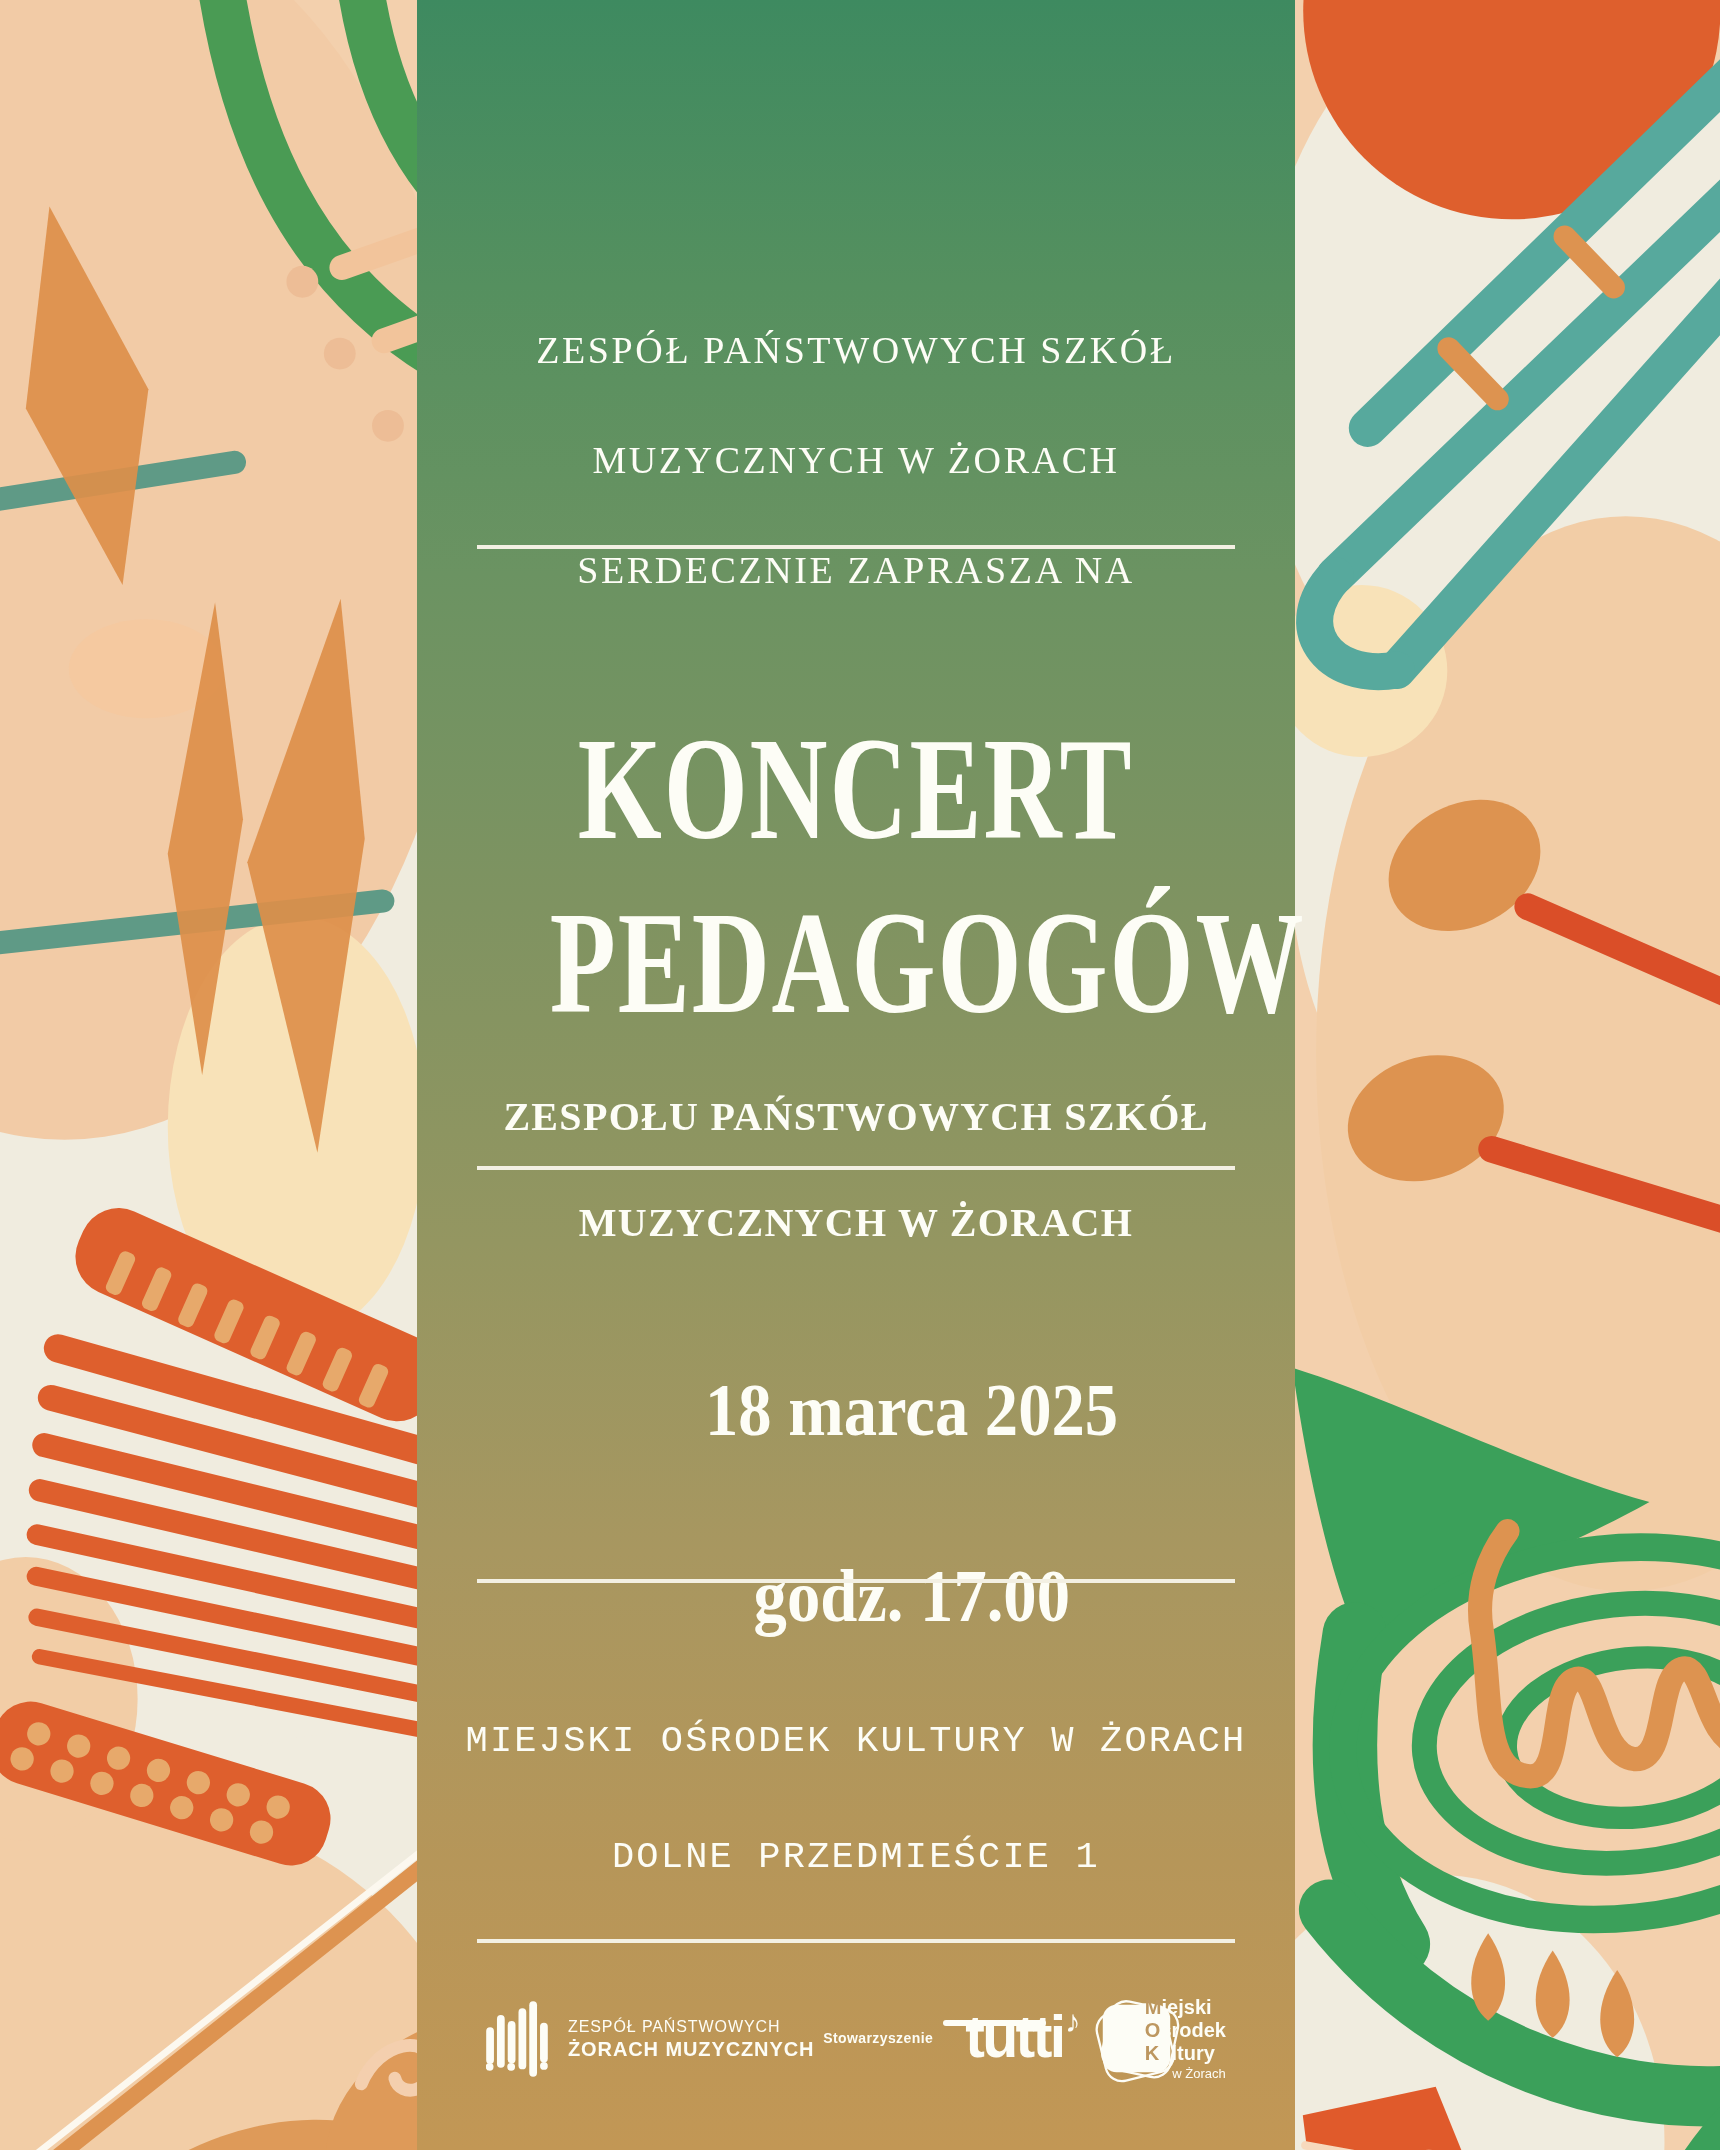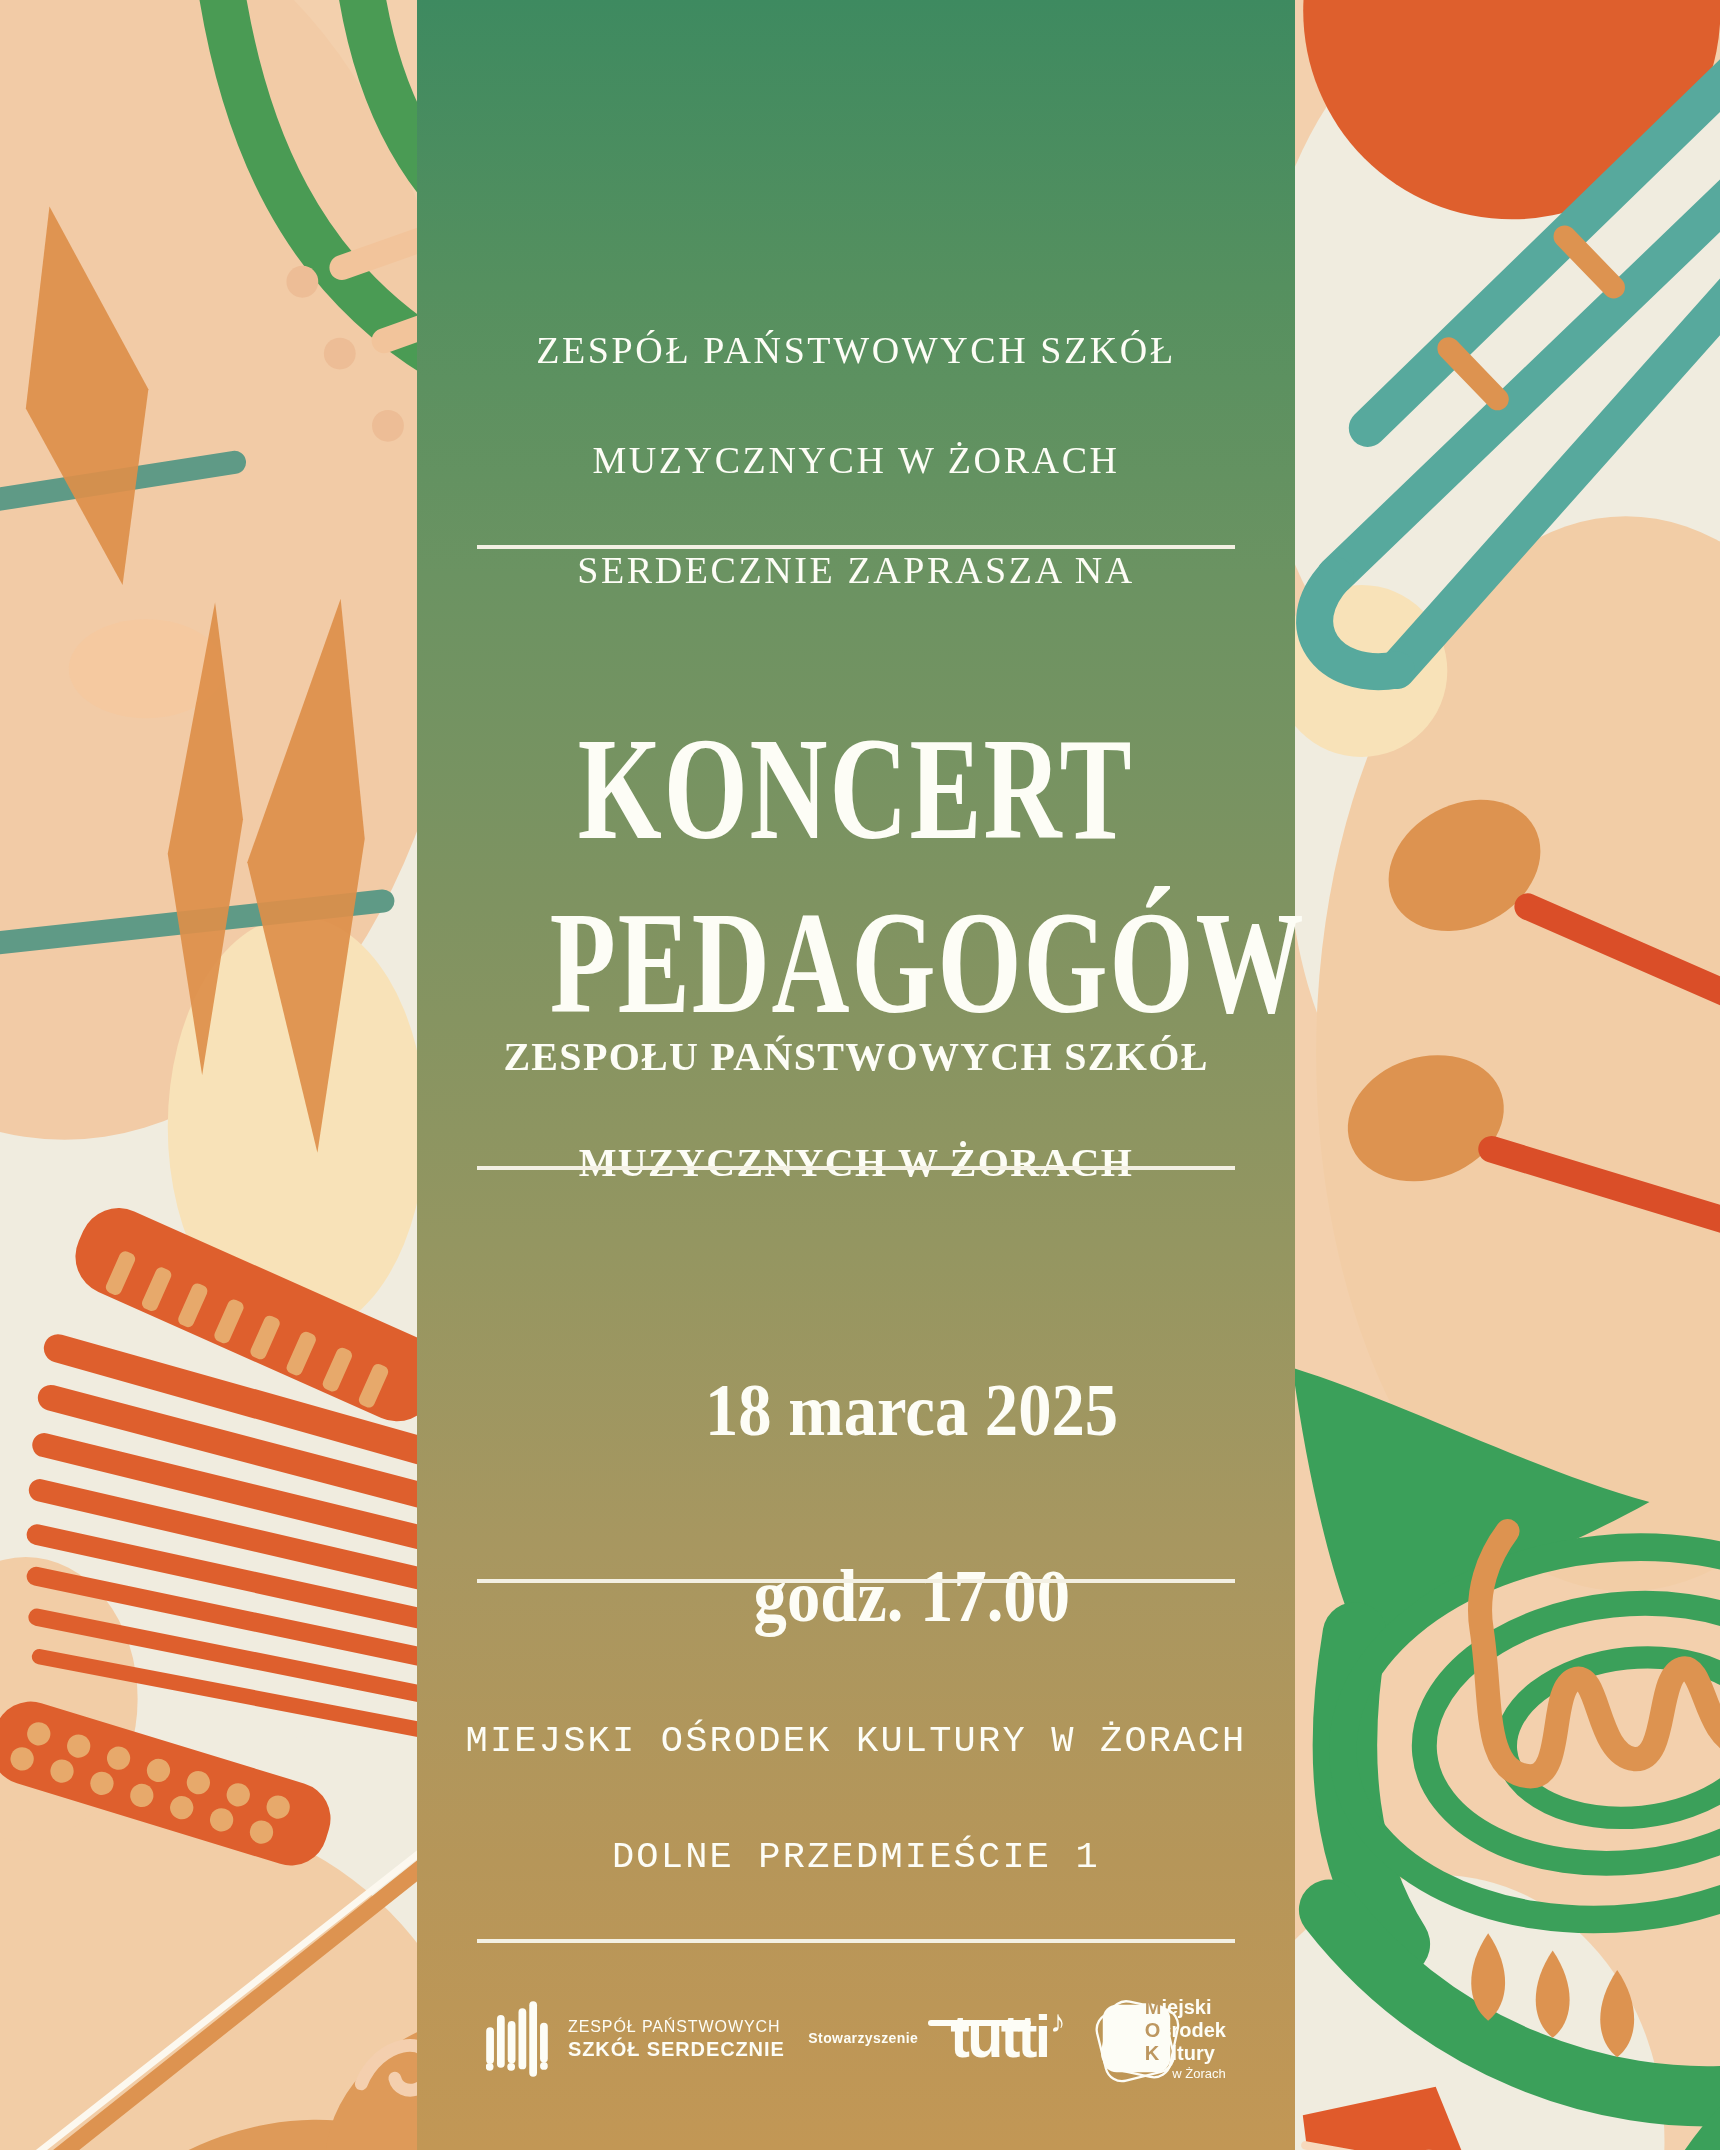--- a/index.html
+++ b/index.html
@@ -19,21 +19,21 @@
       #949661 52%, #a89760 65%, #b69659 78%, #c29755 90%, #c99a57 100%);
   }
   .band * { color:#fdfdf6; }
 
   .txt { position:absolute; left:0; width:100%; text-align:center; white-space:pre; }
 
   .invitation { top:323px; font-size:38px; line-height:55px; letter-spacing:2.6px; }
   .title { top:695px; font-weight:700; }
   .title .line { display:block; font-size:146px; line-height:160px; letter-spacing:2.6px; }
   .title .squeeze { display:inline-block; transform:scaleX(.74); transform-origin:50% 50%; }
-  .subtitle { top:1030px; font-size:40px; font-weight:700; line-height:53px; letter-spacing:1.3px; }
+  .subtitle { top:1090px; font-size:40px; font-weight:700; line-height:53px; letter-spacing:1.3px; }
   .datetime { top:1271px; font-size:74px; font-weight:700; line-height:93px; }
   .datetime .squeeze { display:inline-block; transform:scaleX(.9); transform-origin:50% 50%; }
   .venue { top:1712px; font-size:37px; line-height:58px; letter-spacing:2.2px;font-family:Liberation Mono, monospace; }
 
   .divider {
     position:absolute; left:50%; transform:translateX(-50%);
     width:758px; height:4.3px; background:#f3f0e3;
   }
   .d1{top:545px}.d2{top:1166px}.d3{top:1579px}.d4{top:1939px}
 
@@ -266,21 +266,21 @@
             <rect x="75" y="26" width="18" height="142" rx="9"></rect>
             <rect x="100" y="10" width="18" height="175" rx="9"></rect>
             <rect x="125" y="60" width="18" height="92" rx="9"></rect>
             <circle cx="8" cy="162" r="9"></circle>
               <circle cx="134" cy="160" r="9"></circle>
               <circle cx="58" cy="162" r="9"></circle>
           </g>
         </svg>
         <div class="zpsm-text">
           <div class="zpsm-line1">ZESPÓŁ PAŃSTWOWYCH</div>
-          <div class="zpsm-line2">SZKÓŁ SERDECZNIE</div>
+          <div class="zpsm-line2">ŻORACH MUZYCZNYCH</div>
         </div>
       </div>
 
       <div class="logo logo-tutti">
         <div class="tutti-assoc">Stowarzyszenie</div>
         <div class="tutti-name-wrap">
           <span class="tutti-name">tutti</span><span class="tutti-note">♪</span>
           <span class="tutti-bar"></span>
         </div>
       </div>

